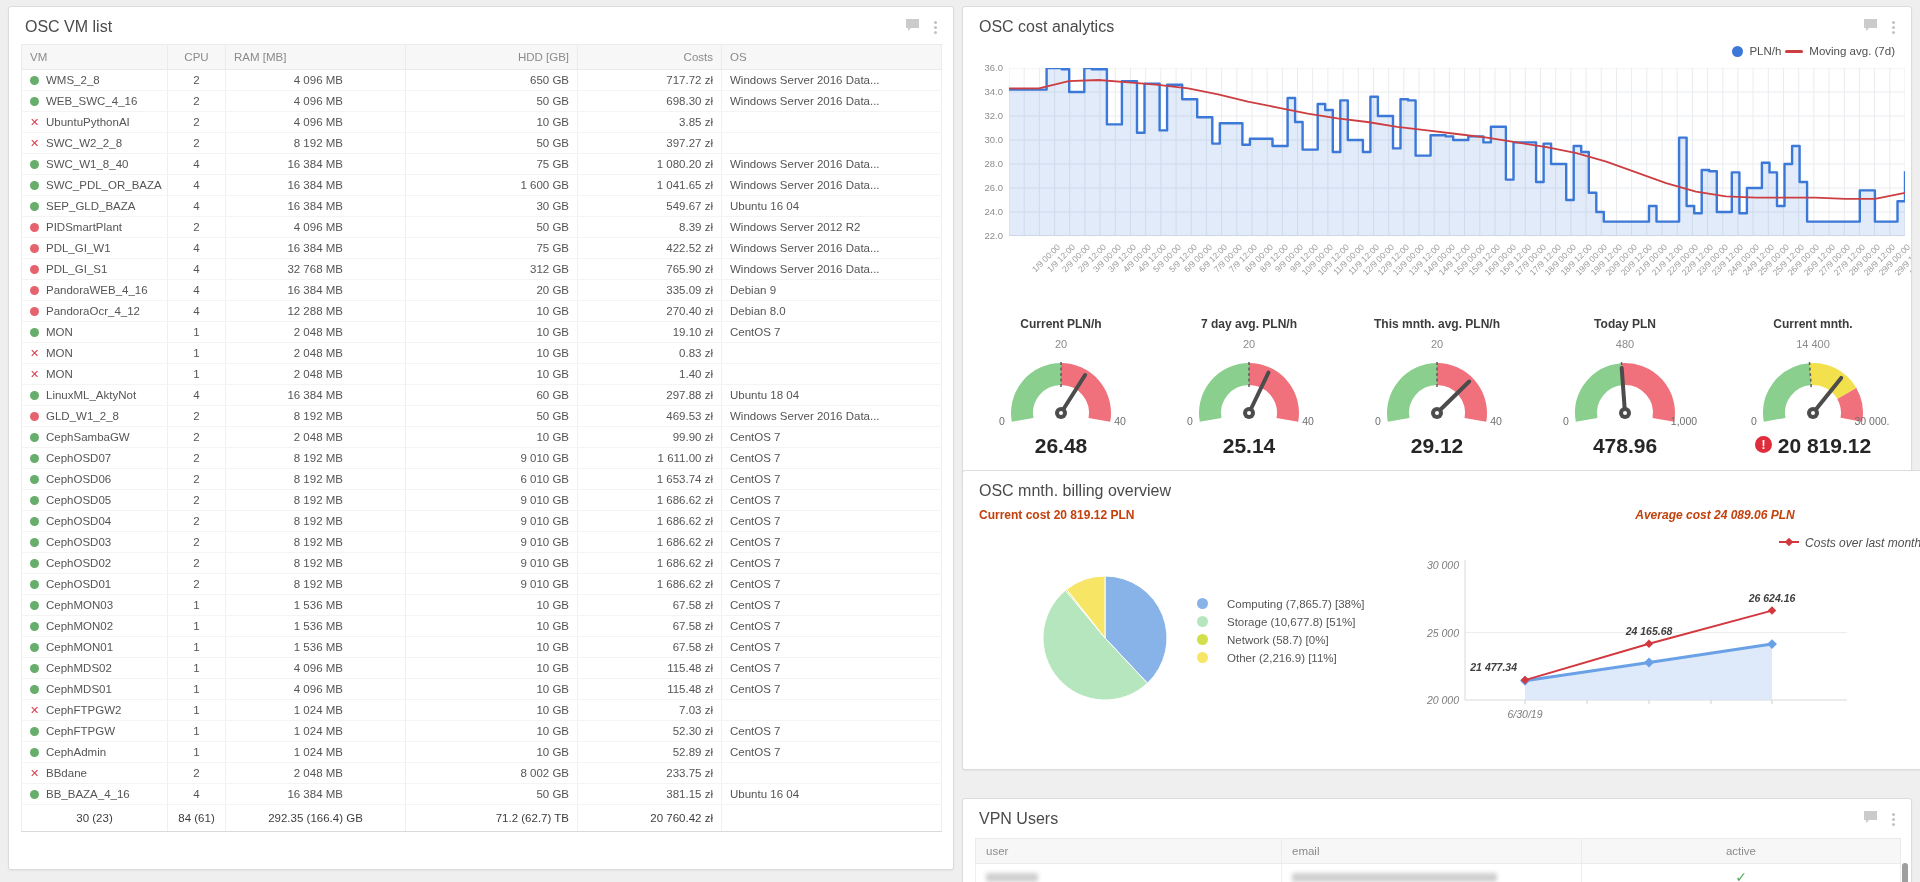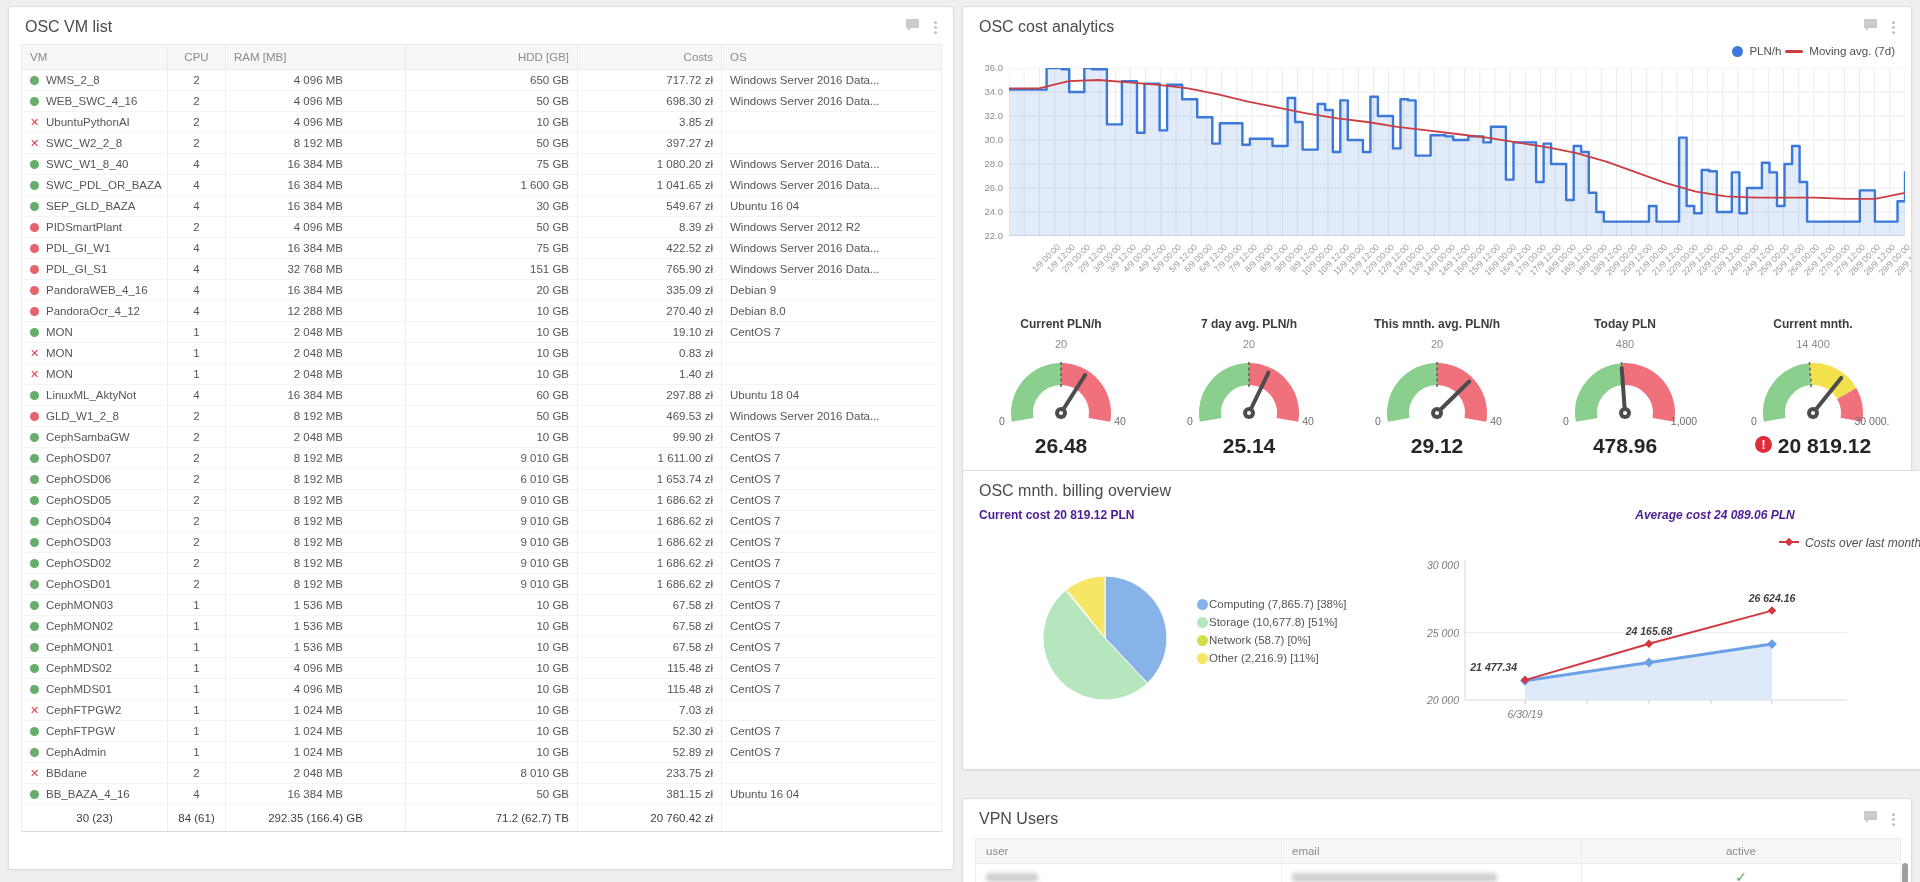--- a/index.html
+++ b/index.html
@@ -42,25 +42,25 @@
     white-space:nowrap;transform:rotate(-45deg);transform-origin:100% 0;}
   #gauges{display:flex;padding:0 4px;margin-top:0;}
   .gauge{flex:1;text-align:center;}
   .g-label{font-size:12px;font-weight:bold;color:#3c3c3c;margin-bottom:4px;}
   .g-value{display:flex;justify-content:center;align-items:center;gap:6px;
     font-size:21px;font-weight:bold;color:#262626;margin-top:1px;}
   
   #billing-panel{left:962px;top:470px;width:1066px;height:300px;}
   .bill-body{display:flex;padding:4px 16px 0 16px;}
   .bill-left{width:440px;}
-  .sub-label{font-size:12px;font-weight:bold;color:#4c1d95;}
+  .sub-label{font-size:12px;font-weight:bold;color:#c2410c;}
   .pie-row{display:flex;margin-top:50px;margin-left:60px;}
   .pie-legend{margin-left:26px;margin-top:26px;display:flex;flex-direction:column;gap:6px;
     font-size:11.5px;color:#555;}
-  .pl-item{display:flex;align-items:center;gap:1px;}
+  .pl-item{display:flex;align-items:flex-start;gap:19px;}
   .pl-dot{width:11px;height:11px;border-radius:50%;}
   .bill-right{flex:1;position:relative;font-style:italic;}
   .bill-right .sub-label{text-align:center;}
   .b-legend{display:flex;justify-content:flex-end;gap:18px;align-items:center;
     font-size:12px;color:#4f4f4f;margin:14px 6px 0 0;}
   
   #vpn-panel{left:962px;top:798px;width:950px;height:120px;}
   table.vpn{border-collapse:collapse;table-layout:fixed;margin:6px 12px 0 12px;width:926px;
     font-size:11.5px;color:#555;}
   table.vpn th{background:#f7f7f7;color:#8b8b8b;font-weight:normal;padding:6px 10px;
@@ -179,21 +179,21 @@
           <td class="c">4</td>
           <td class="ram">16 384 MB</td>
           <td class="r">75 GB</td>
           <td class="r">422.52 zł</td>
           <td class="">Windows Server 2016 Data...</td>
         </tr>
         <tr>
           <td><span class="dot red"></span><span>PDL_GI_S1</span></td>
           <td class="c">4</td>
           <td class="ram">32 768 MB</td>
-          <td class="r">151 GB</td>
+          <td class="r">312 GB</td>
           <td class="r">765.90 zł</td>
           <td class="">Windows Server 2016 Data...</td>
         </tr>
         <tr>
           <td><span class="dot red"></span><span>PandoraWEB_4_16</span></td>
           <td class="c">4</td>
           <td class="ram">16 384 MB</td>
           <td class="r">20 GB</td>
           <td class="r">335.09 zł</td>
           <td class="">Debian 9</td>
@@ -371,21 +371,21 @@
           <td class="c">1</td>
           <td class="ram">1 024 MB</td>
           <td class="r">10 GB</td>
           <td class="r">52.89 zł</td>
           <td class="">CentOS 7</td>
         </tr>
         <tr>
           <td><span class="xmark">✕</span><span>BBdane</span></td>
           <td class="c">2</td>
           <td class="ram">2 048 MB</td>
-          <td class="r">8 010 GB</td>
+          <td class="r">8 002 GB</td>
           <td class="r">233.75 zł</td>
           <td class=""></td>
         </tr>
         <tr>
           <td><span class="dot green"></span><span>BB_BAZA_4_16</span></td>
           <td class="c">4</td>
           <td class="ram">16 384 MB</td>
           <td class="r">50 GB</td>
           <td class="r">381.15 zł</td>
           <td class="">Ubuntu 16 04</td>

